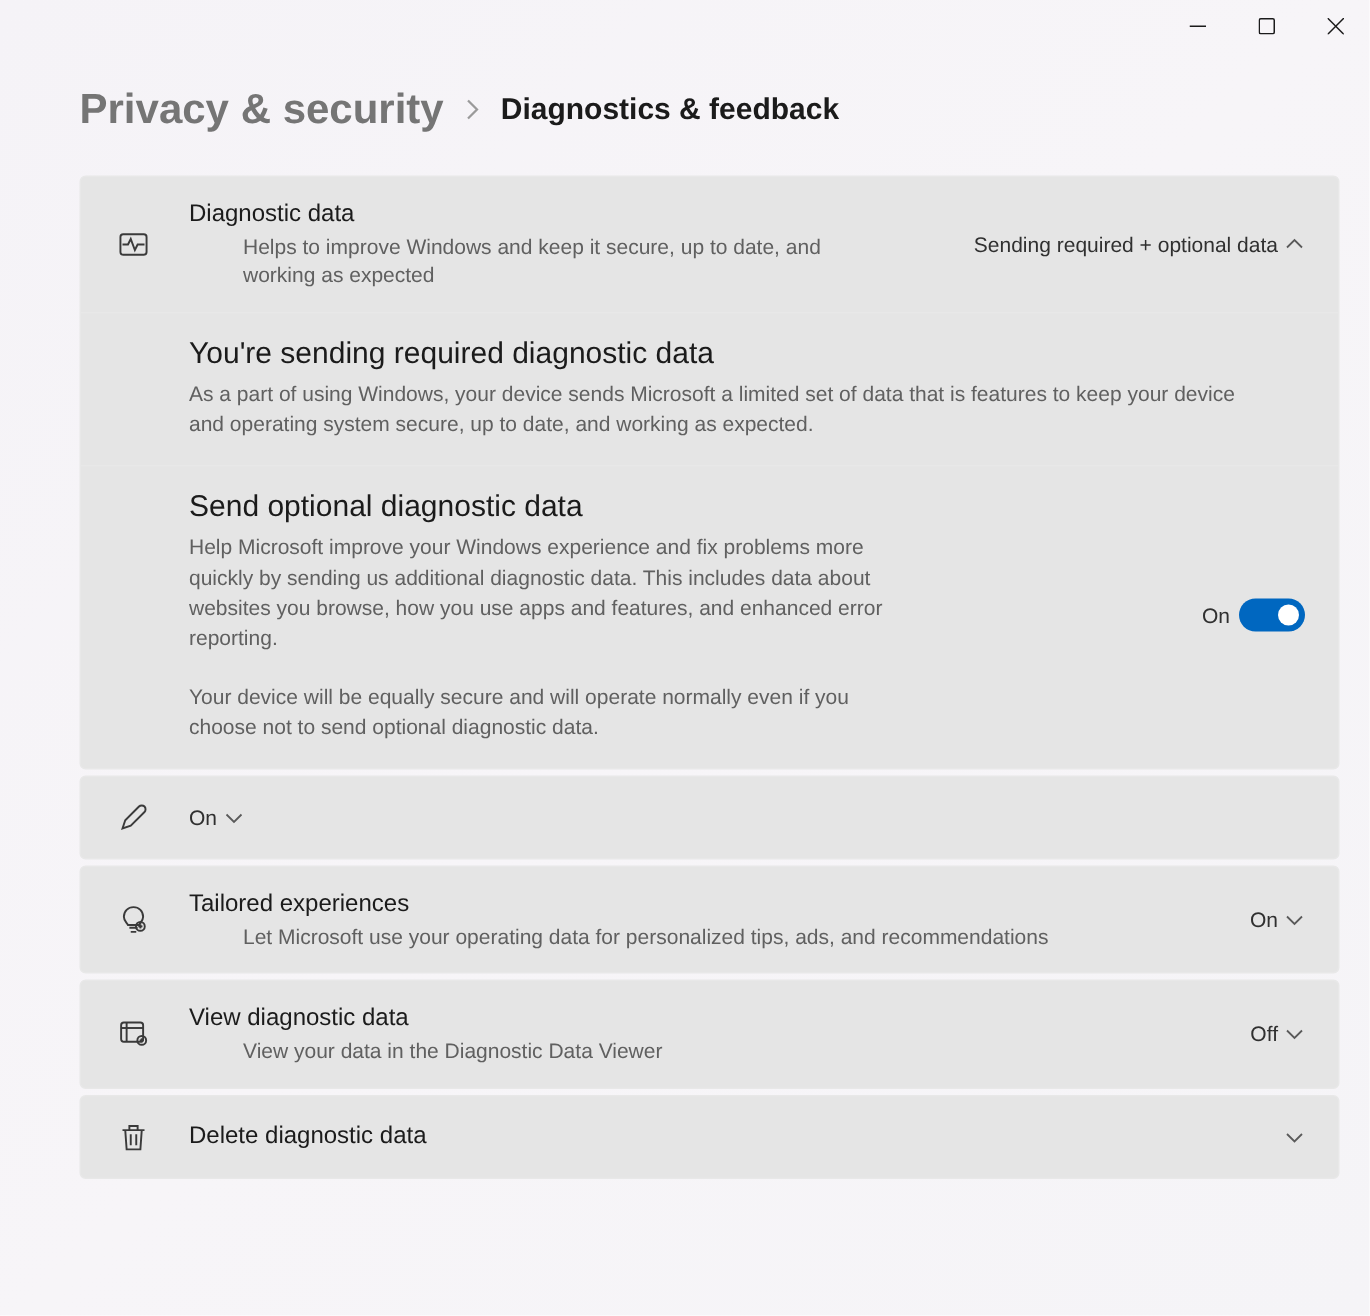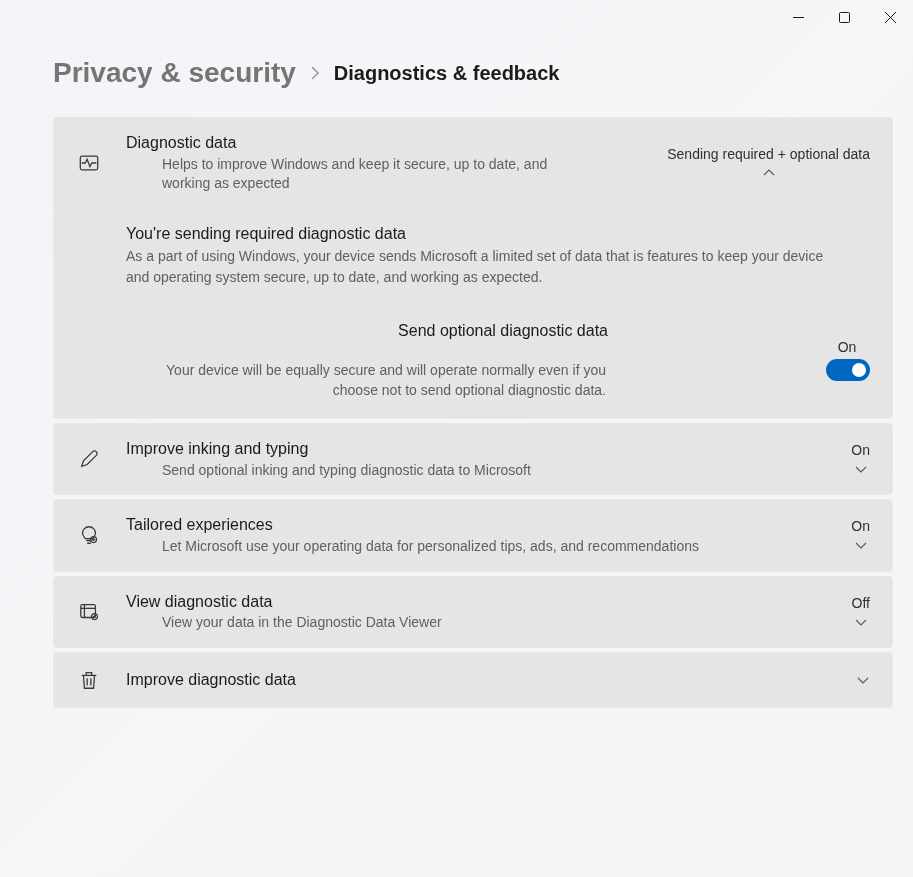--- a/index.html
+++ b/index.html
@@ -86,21 +86,20 @@
       font-size: 14px;
       color: #606060;
       line-height: 1.4;
       margin-top: 1px;
       margin-left: 36px;
     }
     .row-right {
       display: flex;
       align-items: center;
       gap: 4px;
-      flex-direction: column;
     }
     .status-text {
       font-size: 14px;
       color: #303030;
     }
     .chev {
       width: 14px;
       height: 14px;
       display: flex;
       align-items: center;
@@ -130,29 +129,28 @@
       color: #303030;
       margin-right: 2px;
     }
     .subrow-content {
       padding: 14px 22px 18px 72px;
     }
     .subrow-wide {
       display: flex;
       align-items: center;
       padding: 14px 22px 18px 72px;
-      text-align: right;
     }
     .subrow-text {
       flex: 1;
       max-width: 500px;
       padding-right: 18px;
     }
     .row-title-wide {
-      font-size: 16px;
+      font-size: 20px;
       color: #1b1b1b;
       line-height: 1.35;
     }
     .desc-wide {
       font-size: 14px;
       color: #606060;
       line-height: 1.45;
       margin-top: 2px;
       max-width: 700px;
     }
@@ -213,39 +211,36 @@
     </div>
 
     <div class="subrow-content" style="border-bottom:1px solid #e8e8e8;">
       <div class="row-title-wide">You're sending required diagnostic data</div>
       <div class="desc-wide">As a part of using Windows, your device sends Microsoft a limited set of data that is features to keep your device and operating system secure, up to date, and working as expected.</div>
     </div>
 
     <div class="subrow-wide">
       <div class="subrow-text">
         <div class="row-title-wide">Send optional diagnostic data</div>
+        <div class="desc-wide">Help Microsoft improve your Windows experience and fix problems more quickly by sending us additional diagnostic data. This includes data about websites you browse, how you use apps and features, and enhanced error reporting.</div>
         <div class="desc-wide" style="margin-top:18px;max-width:480px">Your device will be equally secure and will operate normally even if you choose not to send optional diagnostic data.</div>
       </div>
       <div class="row-right" style="margin-left:auto">
         <span class="toggle-label">On</span>
         <div class="toggle"></div>
       </div>
     </div>
   </div>
 
   <div class="panel">
     <div class="row">
       <div class="icon-slot">
         <svg width="22" height="22" viewBox="0 0 24 24" fill="none" stroke="#3a3a3a" stroke-width="1.4">
           <path d="M4 20 L6 14 L16 4 C17 3 19 3 20 4 C21 5 21 7 20 8 L10 18 Z"></path>
         </svg>
-      </div>
-      <div class="row-content">
-        <div class="row-title">Improve inking and typing</div>
-        <div class="row-desc">Send optional inking and typing diagnostic data to Microsoft</div>
       </div>
       <div class="row-right">
         <span class="status-text">On</span>
         <span class="chev">
           <svg width="14" height="14" viewBox="0 0 14 14" fill="none" stroke="#5a5a5a" stroke-width="1.2">
               <polyline points="2,5 7,10 12,5"></polyline>
             </svg>
         </span>
       </div>
     </div>
@@ -309,21 +304,21 @@
       <div class="icon-slot">
         <svg width="22" height="22" viewBox="0 0 24 24" fill="none" stroke="#3a3a3a" stroke-width="1.4">
           <path d="M4 7 h16"></path>
           <path d="M9 7 V4 h6 v3"></path>
           <path d="M6 7 L7 21 h10 L18 7"></path>
           <line x1="10" y1="10" x2="10" y2="18"></line>
           <line x1="14" y1="10" x2="14" y2="18"></line>
         </svg>
       </div>
       <div class="row-content">
-        <div class="row-title">Improve diagnostic data</div>
+        <div class="row-title">Delete diagnostic data</div>
       </div>
       <div class="row-right">
         <span class="chev">
           <svg width="14" height="14" viewBox="0 0 14 14" fill="none" stroke="#5a5a5a" stroke-width="1.2">
               <polyline points="2,5 7,10 12,5"></polyline>
             </svg>
         </span>
       </div>
     </div>
   </div>

